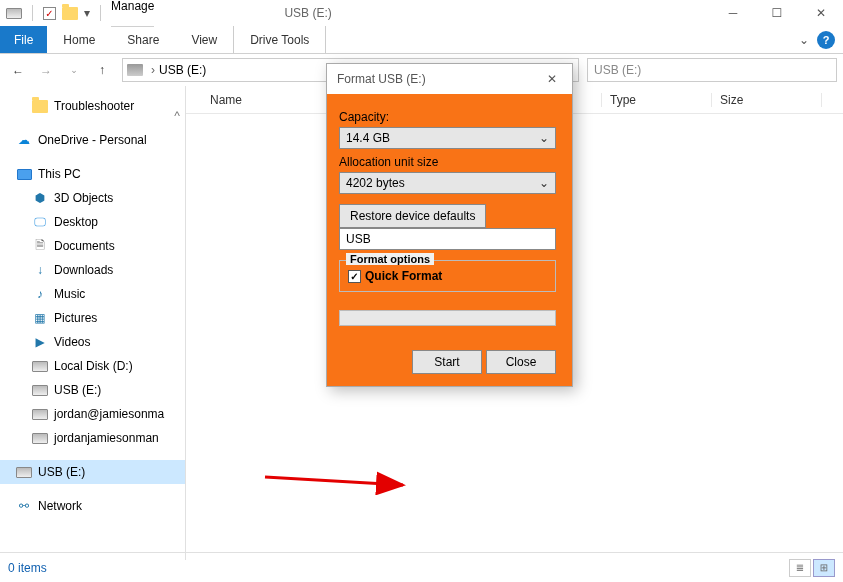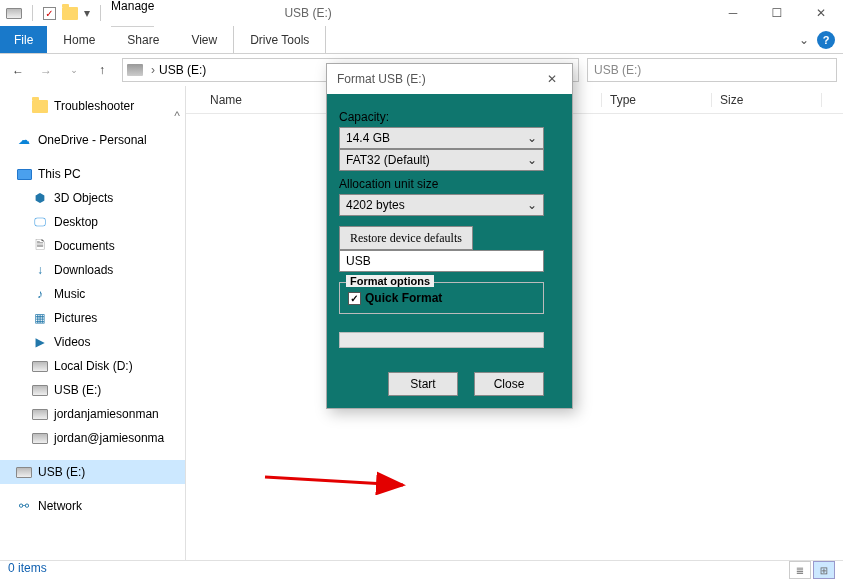--- a/index.html
+++ b/index.html
@@ -38,41 +38,41 @@
 .tree-item.indent { padding-left: 32px; }
 .tree-item.selected { background: #cce8ff; }
 .tree-icon { width: 16px; height: 16px; display: flex; align-items: center; justify-content: center; font-size: 12px; }
 .tree-spacer { height: 10px; }
 
 .content { flex: 1; position: relative; }
 .col-headers { height: 28px; border-bottom: 1px solid #e8e8e8; display: flex; align-items: center; color: #333; padding-left: 16px; }
 .col-h { border-right: 1px solid #e8e8e8; padding: 0 8px; }
 
 
-.statusbar { position: absolute; bottom: 0; left: 0; right: 0; height: 22px; border-top: 1px solid #e0e0e0; display: flex; align-items: flex-start; padding: 0 8px; color: #1060b0; }
+.statusbar { position: absolute; bottom: 0; left: 0; right: 0; height: 30px; border-top: 1px solid #e0e0e0; display: flex; align-items: center; padding: 0 8px; color: #1060b0; }
 .statusbar .view-icons { margin-left: auto; display: flex; gap: 2px; }
 .view-ic { width: 22px; height: 18px; border: 1px solid #ccc; display:flex; align-items:center; justify-content:center; font-size:10px; color:#666;}
 .view-ic.active { background: #cce8ff; border-color: #99c; }
 
 
-.dialog { position: absolute; left: 326px; top: 63px; width: 247px; background: #0f766e; border: 1px solid #aaa; box-shadow: 4px 4px 14px rgba(0,0,0,0.25); }
+.dialog { position: absolute; left: 326px; top: 63px; width: 247px; background: #f97316; border: 1px solid #aaa; box-shadow: 4px 4px 14px rgba(0,0,0,0.25); }
 .dlg-title { height: 30px; display: flex; align-items: center; padding: 0 10px; color: #555; background: #fff; }
 .dlg-close { margin-left: auto; color: #555; width: 20px; text-align: center; }
-.dlg-body { padding: 10px 28px 12px 12px; }
+.dlg-body { padding: 10px 16px 12px 12px; }
 .dlg-label { margin-top: 6px; margin-bottom: 3px; }
 .dlg-combo { width: 100%; height: 22px; border: 1px solid #888; background: #e6e6e6; display: flex; align-items: center; padding: 0 6px; position: relative; }
 .dlg-combo::after { content: "⌄"; position: absolute; right: 6px; color: #333; }
 .dlg-input { width: 100%; height: 22px; border: 1px solid #888; background: #fff; padding: 0 6px; }
-.dlg-btn-small { height: 24px; border: 1px solid #888; background: #e6e6e6; padding: 0 10px; display:inline-flex; align-items:center; margin-top: 10px; font-family: Liberation Serif, serif; }
+.dlg-btn-small { height: 24px; border: 1px solid #888; background: #e6e6e6; padding: 0 10px; display:inline-flex; align-items:center; margin-top: 10px; }
 .dlg-group { border: 1px solid #bbb; margin-top: 10px; padding: 8px; position: relative; font-weight: bold; }
 .dlg-group-title { position: absolute; top: -8px; left: 6px; background: #f0f0f0; padding: 0 4px; font-size: 11px; }
 .dlg-check { display: flex; align-items: center; gap: 4px; }
 .dlg-checkbox { width: 13px; height: 13px; border: 1px solid #555; display:flex; align-items:center; justify-content:center; font-size:10px; background:#fff; }
 .dlg-progress { width: 100%; height: 16px; border: 1px solid #bbb; background: #e8e8e8; margin-top: 18px; }
-.dlg-footer { display: flex; gap: 16px; justify-content: flex-end; margin-top: 24px; }
+.dlg-footer { display: flex; gap: 4px; justify-content: flex-end; margin-top: 24px; }
 .dlg-btn { width: 70px; height: 24px; border: 1px solid #888; background: #e6e6e6; display:flex; align-items:center; justify-content:center; }
 
 
 .arrow-svg { position: absolute; left: 263px; top: 467px; pointer-events: none; }
 
 .folder-ic{width:16px;height:13px;background:#ffd76a;border-radius:1px;position:relative;}
 .folder-ic::before{content:"";position:absolute;top:-3px;left:0;width:7px;height:3px;background:#ffd76a;border-radius:1px 1px 0 0;}
 .drive-ic{width:16px;height:11px;background:linear-gradient(#bbb,#eee);border:1px solid #888;border-radius:1px;}
 .monitor-ic{width:15px;height:11px;border:1px solid #2277cc;background:#4aa0ee;border-radius:1px;}
 </style>
@@ -186,27 +186,27 @@
     <div class="tree-item indent">
         <span class="tree-icon">
           <span class="drive-ic"></span>
         </span>
         <span>USB (E:)</span>
       </div>
     <div class="tree-item indent">
         <span class="tree-icon">
           <span class="drive-ic"></span>
         </span>
+        <span>jordan@jamiesonma</span>
+      </div>
+    <div class="tree-item indent">
+        <span class="tree-icon">
+          <span class="drive-ic"></span>
+        </span>
         <span>jordanjamiesonman</span>
-      </div>
-    <div class="tree-item indent">
-        <span class="tree-icon">
-          <span class="drive-ic"></span>
-        </span>
-        <span>jordan@jamiesonma</span>
       </div>
     <div class="tree-spacer"></div>
     <div class="tree-item selected">
         <span class="tree-icon">
           <span class="drive-ic"></span>
         </span>
         <span>USB (E:)</span>
       </div>
     <div class="tree-spacer"></div>
     <div class="tree-item">
@@ -236,23 +236,20 @@
   <div class="dlg-title">
     <span>Format USB (E:)</span>
     <span class="dlg-close">✕</span>
   </div>
   <div class="dlg-body">
     <div class="dlg-label">Capacity:</div>
     <div class="dlg-combo">
         <span>14.4 GB</span>
       </div>
 
-    <div class="dlg-combo">
-        <span>FAT32 (Default)</span>
-      </div>
 
     <div class="dlg-label">Allocation unit size</div>
     <div class="dlg-combo">
         <span>4202 bytes</span>
       </div>
 
     <div class="dlg-btn-small">Restore device defaults</div>
 
     <input class="dlg-input" value="USB" style="">
 

